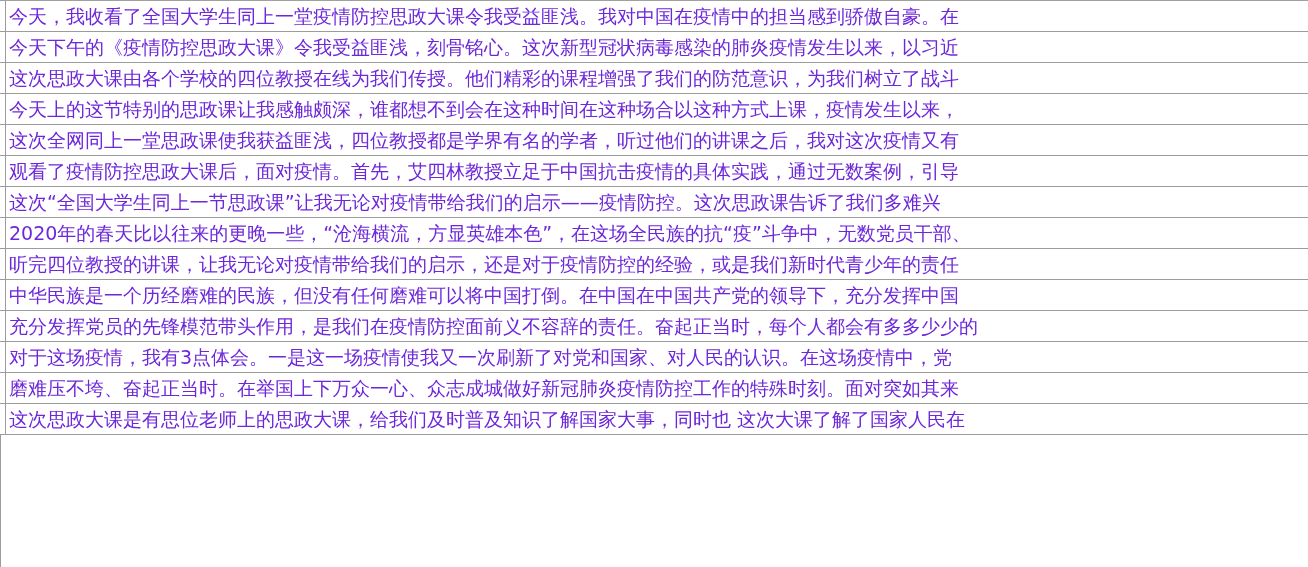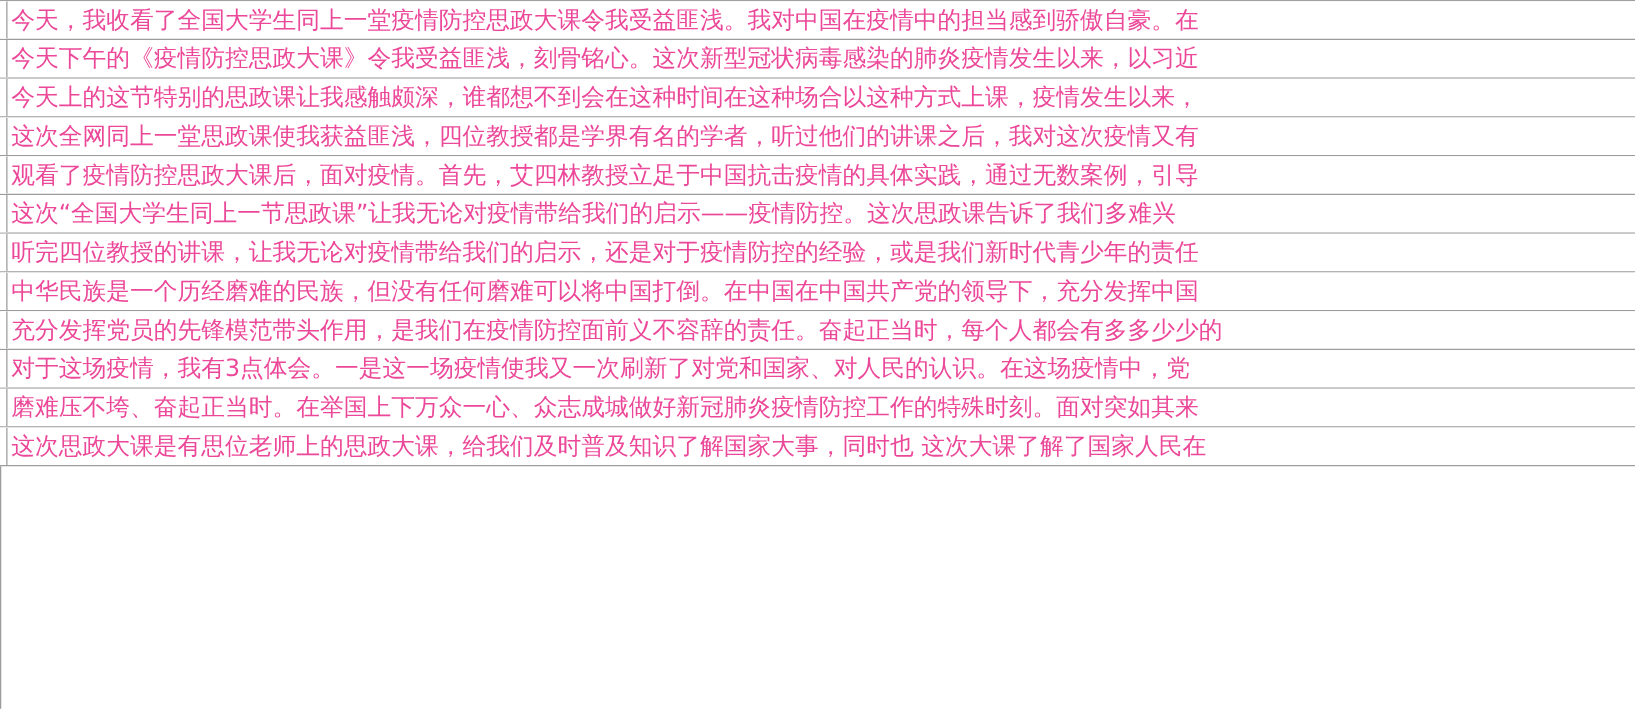--- a/index.html
+++ b/index.html
@@ -43,21 +43,21 @@
     flex: 1 1 auto;
     height: 100%;
     display: flex;
     align-items: center;
     padding-left: 3px;
     box-sizing: border-box;
     white-space: nowrap;
     overflow: hidden;
     font-size: 19px;
     line-height: 29px;
-    color: #ec4899;
+    color: #6d28d9;
     letter-spacing: 0px;
   }
   
   #edge {
     position: absolute;
     top: 0;
     left: 0;
     width: 1px;
     height: 100%;
     background: #9c9c9c;
@@ -72,33 +72,41 @@
   <div class="row">
     <div class="gutter"></div>
     <div class="cell">今天，我收看了全国大学生同上一堂疫情防控思政大课令我受益匪浅。我对中国在疫情中的担当感到骄傲自豪。在</div>
   </div>
   <div class="row">
     <div class="gutter"></div>
     <div class="cell">今天下午的《疫情防控思政大课》令我受益匪浅，刻骨铭心。这次新型冠状病毒感染的肺炎疫情发生以来，以习近</div>
   </div>
   <div class="row">
     <div class="gutter"></div>
+    <div class="cell">这次思政大课由各个学校的四位教授在线为我们传授。他们精彩的课程增强了我们的防范意识，为我们树立了战斗</div>
+  </div>
+  <div class="row">
+    <div class="gutter"></div>
     <div class="cell">今天上的这节特别的思政课让我感触颇深，谁都想不到会在这种时间在这种场合以这种方式上课，疫情发生以来，</div>
   </div>
   <div class="row">
     <div class="gutter"></div>
     <div class="cell">这次全网同上一堂思政课使我获益匪浅，四位教授都是学界有名的学者，听过他们的讲课之后，我对这次疫情又有</div>
   </div>
   <div class="row">
     <div class="gutter"></div>
     <div class="cell">观看了疫情防控思政大课后，面对疫情。首先，艾四林教授立足于中国抗击疫情的具体实践，通过无数案例，引导</div>
   </div>
   <div class="row">
     <div class="gutter"></div>
     <div class="cell">这次“全国大学生同上一节思政课”让我无论对疫情带给我们的启示——疫情防控。这次思政课告诉了我们多难兴</div>
+  </div>
+  <div class="row">
+    <div class="gutter"></div>
+    <div class="cell">2020年的春天比以往来的更晚一些，“沧海横流，方显英雄本色”，在这场全民族的抗“疫”斗争中，无数党员干部、</div>
   </div>
   <div class="row">
     <div class="gutter"></div>
     <div class="cell">听完四位教授的讲课，让我无论对疫情带给我们的启示，还是对于疫情防控的经验，或是我们新时代青少年的责任</div>
   </div>
   <div class="row">
     <div class="gutter"></div>
     <div class="cell">中华民族是一个历经磨难的民族，但没有任何磨难可以将中国打倒。在中国在中国共产党的领导下，充分发挥中国</div>
   </div>
   <div class="row">

